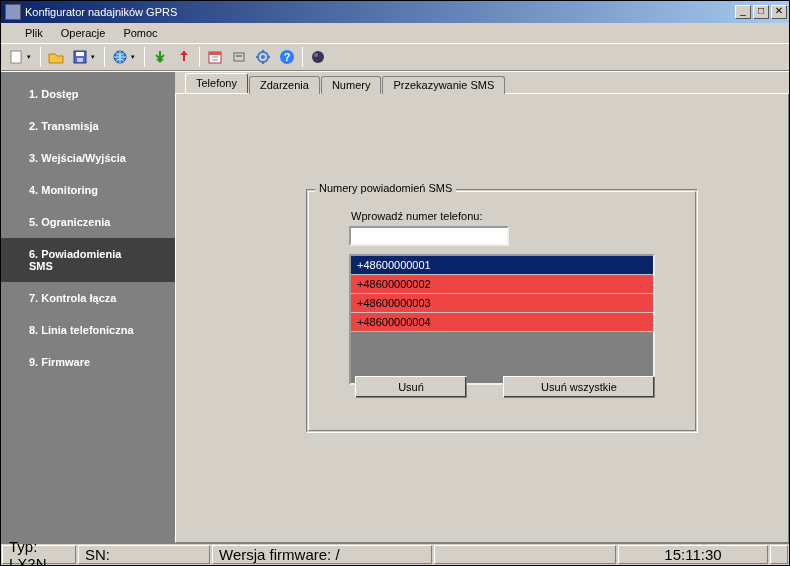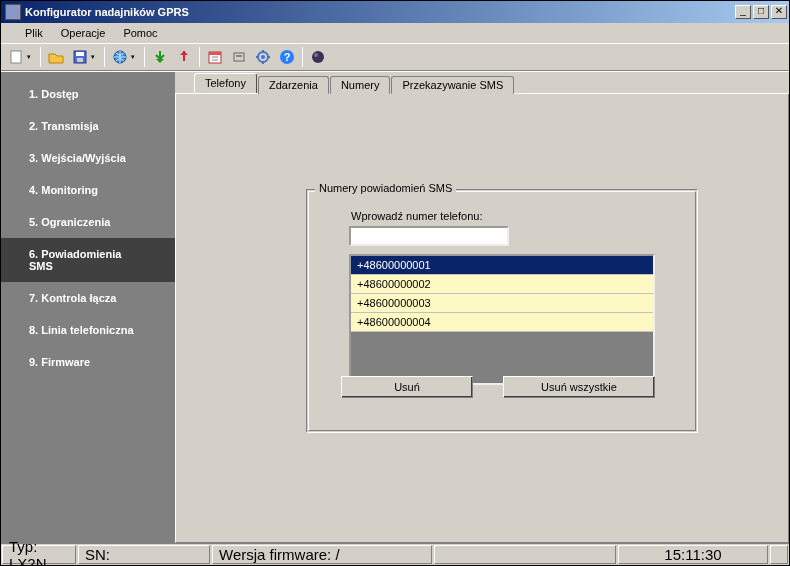--- a/index.html
+++ b/index.html
@@ -29,21 +29,21 @@
     align-items: center;
     padding: 0 2px 0 4px;
   }
   .titlebar .app-icon {
     width: 16px; height: 16px;
     background: #8a98c8;
     border: 1px solid #555;
     margin-right: 4px;
   }
   .titlebar .title {
-    font-weight: bold;
+    font-weight: normal;
     flex: 1;
   }
   .titlebar .win-btns {
     display: flex;
     gap: 2px;
   }
   .titlebar .win-btn {
     width: 16px; height: 14px;
     background: #d4d0c8;
     border: 1px solid #fff;
@@ -128,21 +128,21 @@
   .main {
     flex: 1;
     background: #d4d0c8;
     position: relative;
   }
   
   .tabs {
     display: flex;
     align-items: flex-end;
     height: 22px;
-    padding-left: 19px;
+    padding-left: 10px;
     border-bottom: 1px solid #fff;
     position: relative;
   }
   .tab {
     padding: 2px 10px 3px;
     background: #d4d0c8;
     border: 1px solid #808080;
     border-bottom: none;
     border-top-left-radius: 3px;
     border-top-right-radius: 3px;
@@ -231,33 +231,33 @@
     position: absolute;
     left: 42px; top: 64px;
     width: 306px; height: 131px;
     border: 2px inset #eee;
     background: #808080;
     overflow: hidden;
   }
   .listbox .row {
     height: 19px;
     line-height: 19px;
-    background: #fef9c3;
+    background: #ef4444;
     border-bottom: 1px solid #c0c0c0;
     padding: 0 6px;
     cursor: pointer;
   }
   .listbox .row.selected {
     background: #0a246a;
     color: #fff;
   }
   .btn-usun {
     position: absolute;
-    left: 34px; top: 186px;
-    width: 132px; height: 22px;
+    left: 48px; top: 186px;
+    width: 112px; height: 22px;
   }
   .btn-usun-all {
     position: absolute;
     left: 196px; top: 186px;
     width: 152px; height: 22px;
   }
   
   .statusbar {
     height: 22px;
     background: #d4d0c8;

